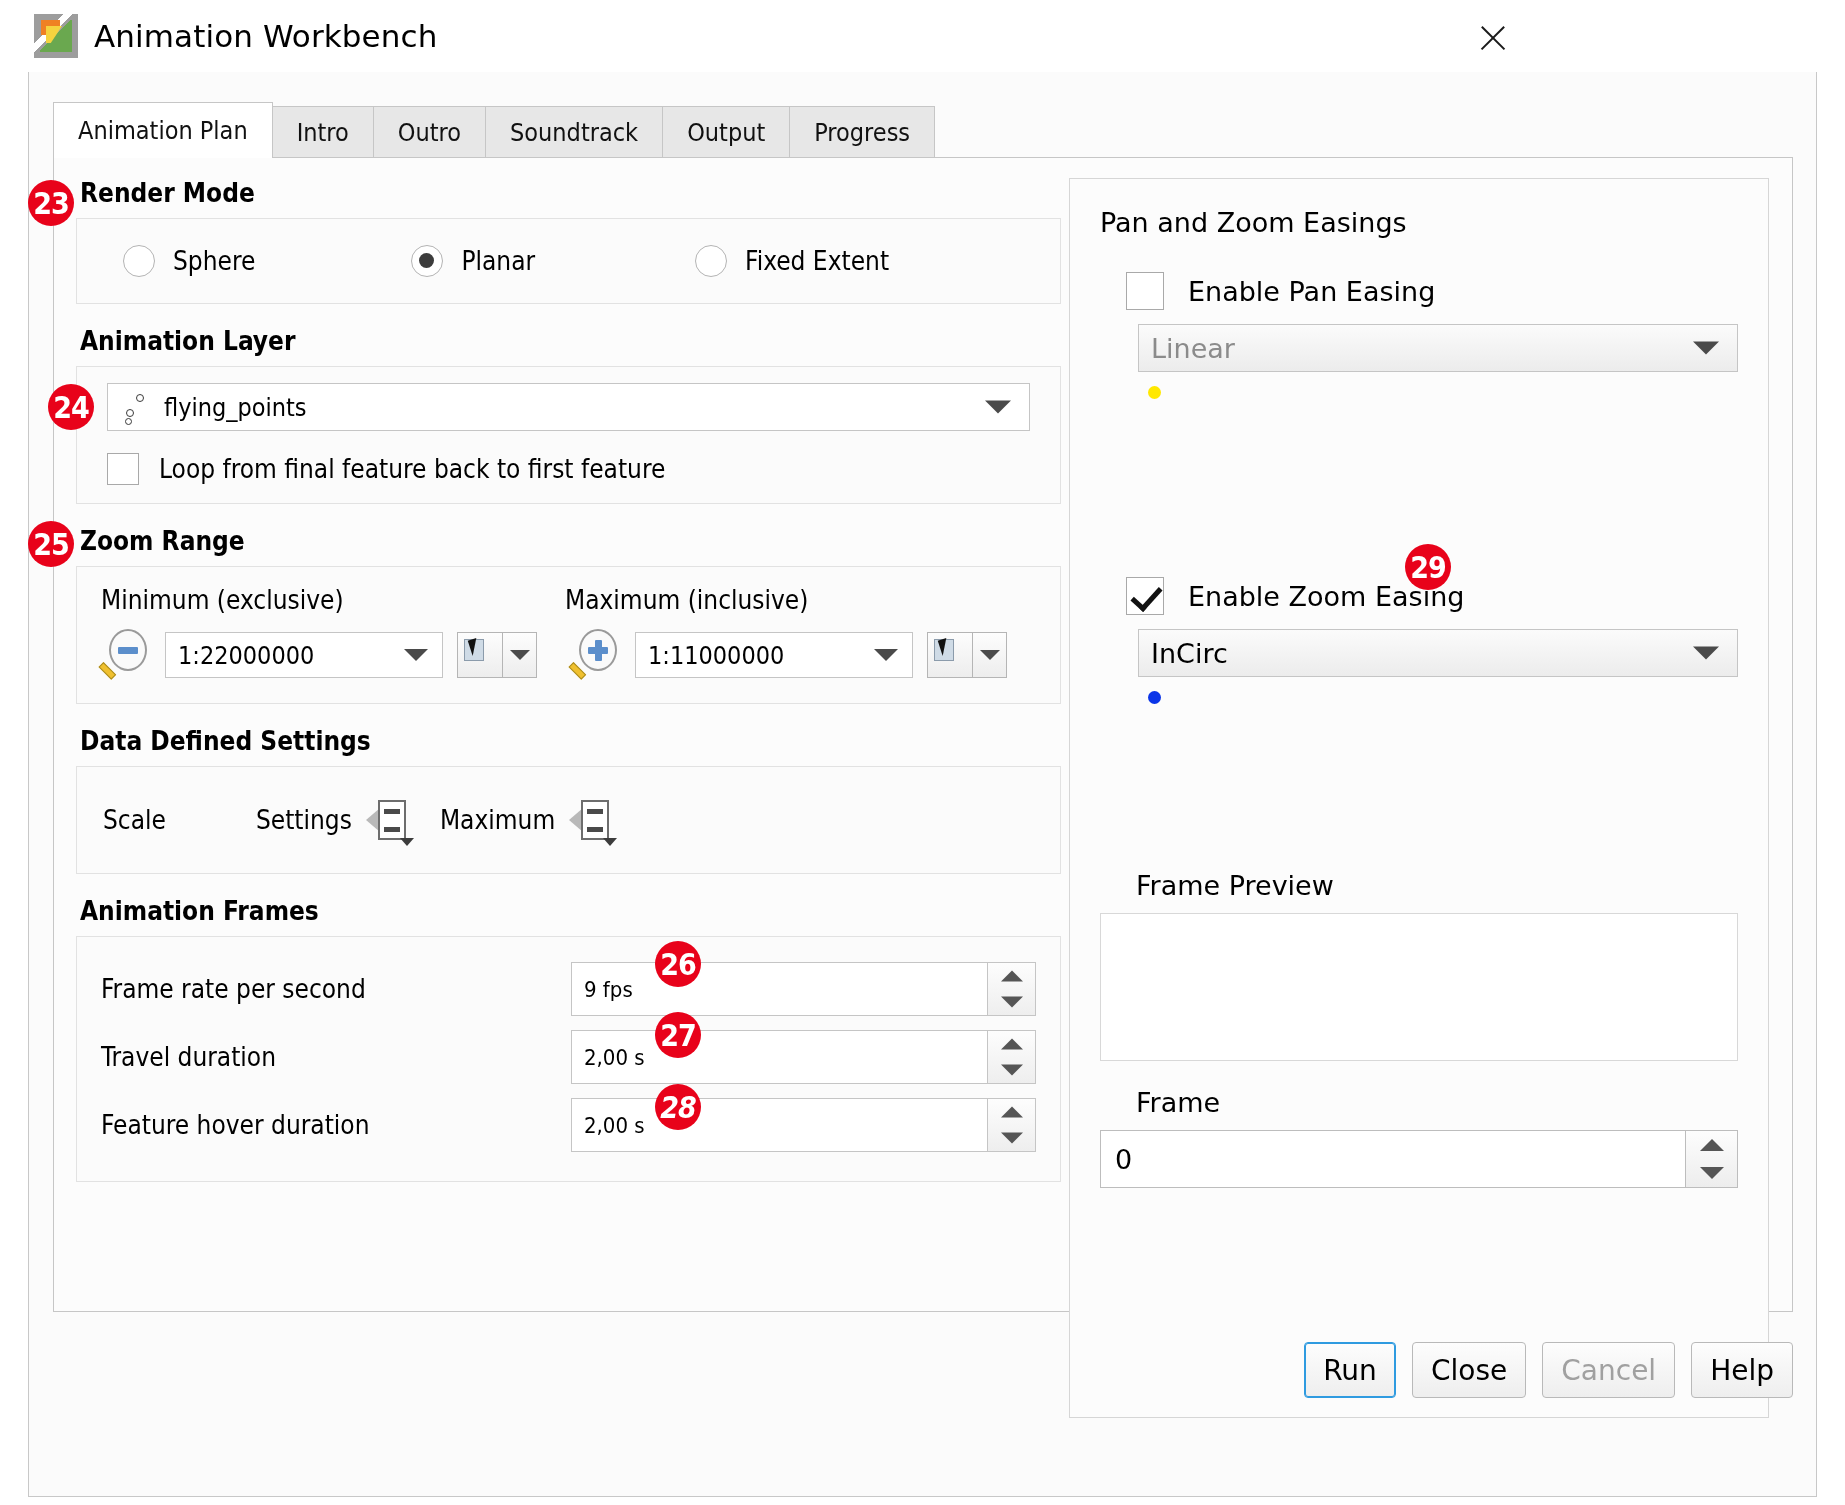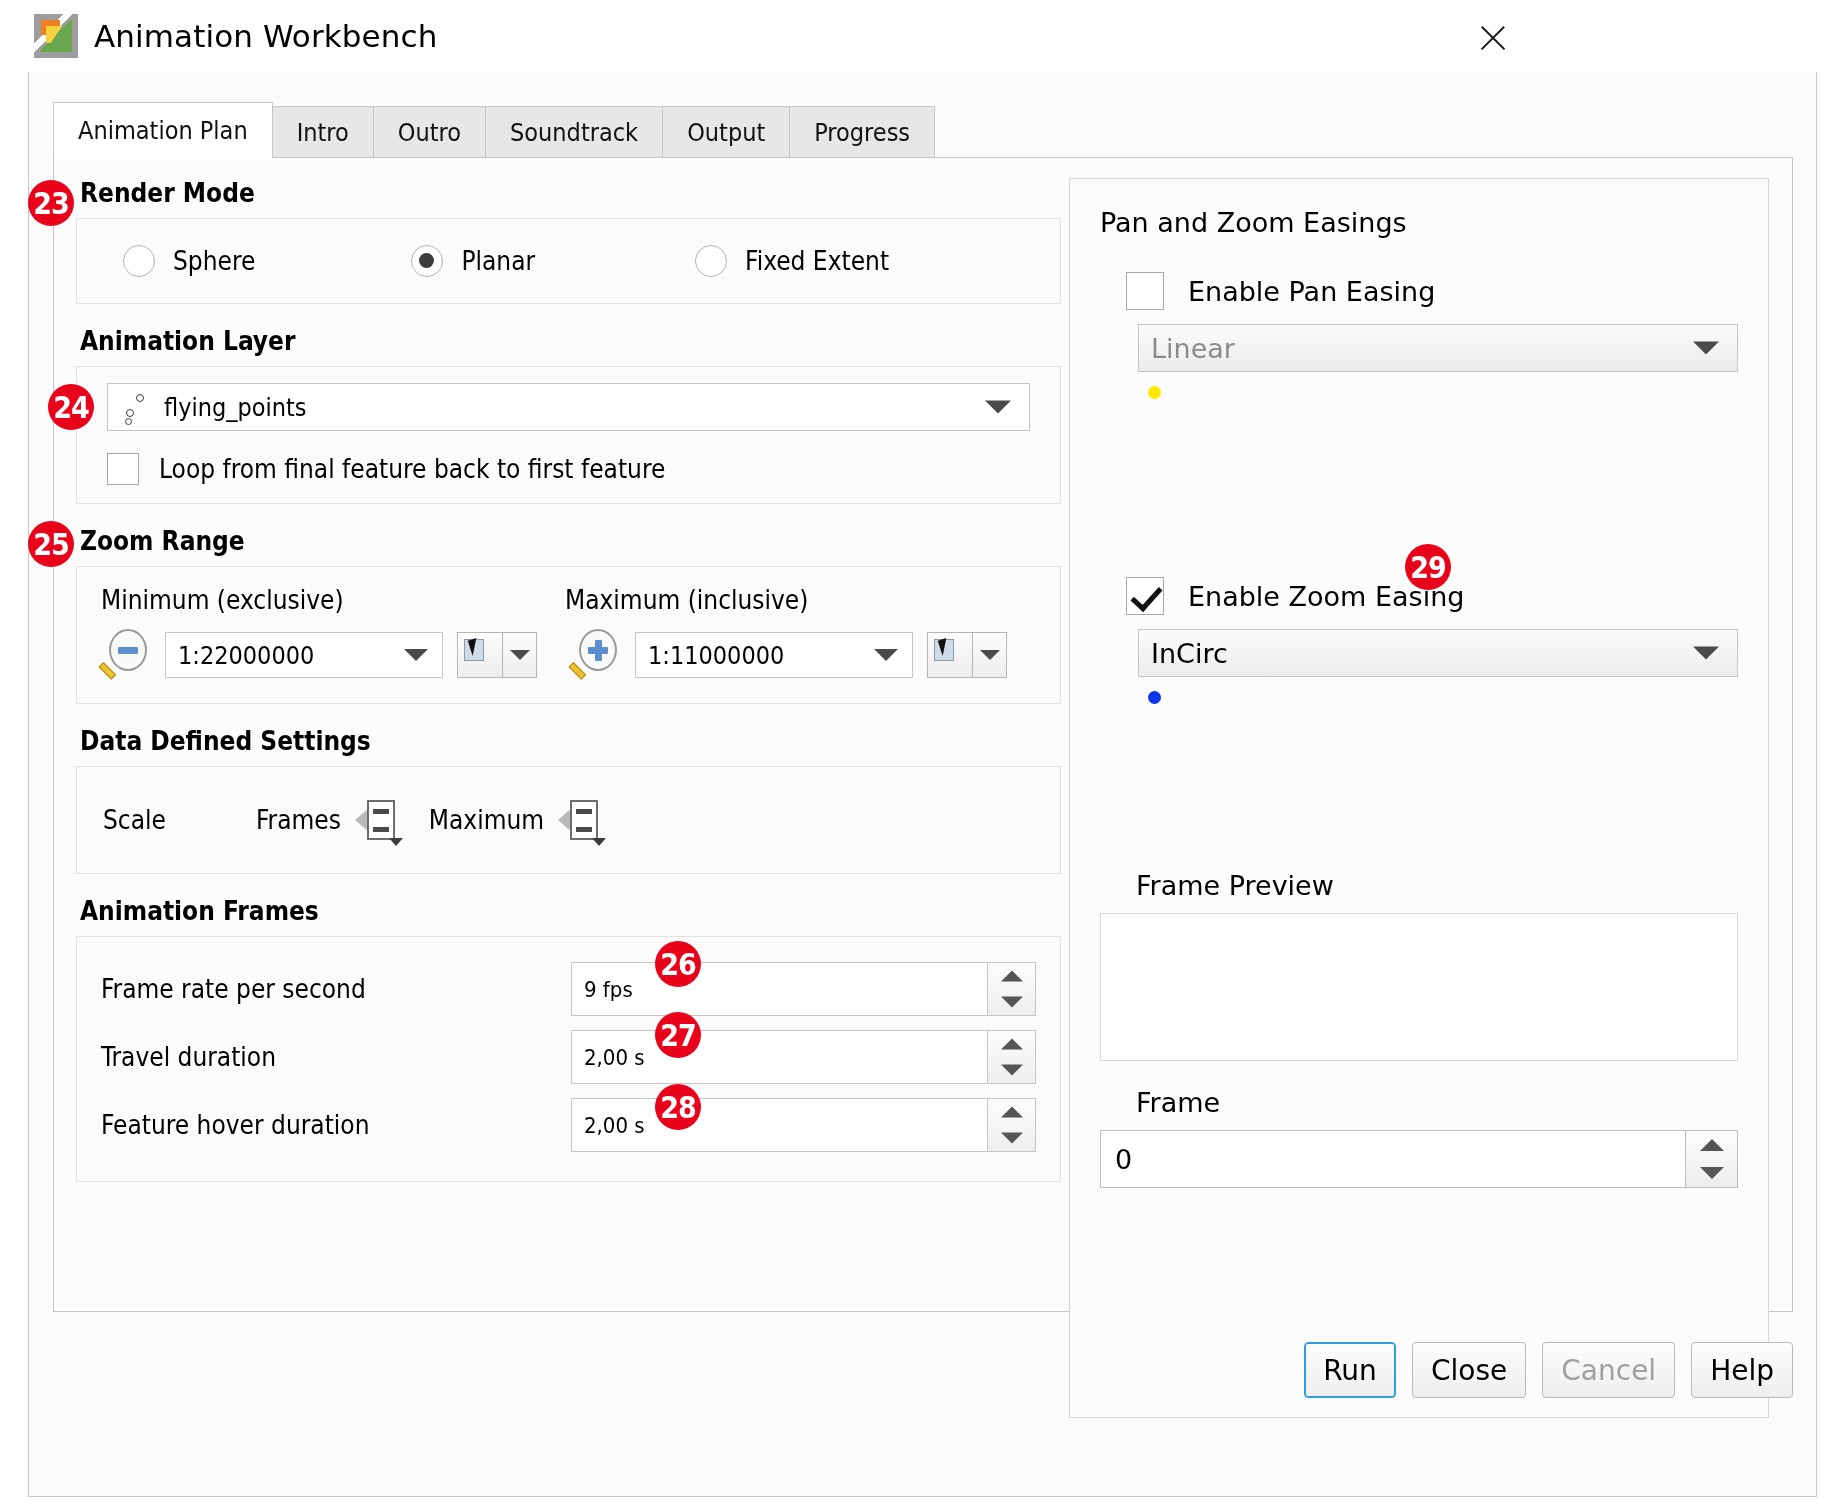--- a/index.html
+++ b/index.html
@@ -437,21 +437,21 @@
           <div class="page"></div>
             <div class="cursor"></div>
         </div>
         <div class="pick-arrow"></div>
       </div>
     </div>
 
     <div class="section-title">Data Defined Settings</div>
     <div class="group-box" id="dd-box">
       <div class="dd-label">Scale</div>
-      <div class="dd-label" style="margin-left:90px;">Frames</div>
+      <div class="dd-label" style="margin-left:90px;">Settings</div>
       <div class="dd-icon">
         <div class="tri"></div>
           <div class="box"></div>
           <div class="l1"></div>
           <div class="l2"></div>
           <div class="mini"></div>
       </div>
       <div class="dd-label" style="margin-left:24px;">Maximum</div>
       <div class="dd-icon">
         <div class="tri"></div>
@@ -539,14 +539,14 @@
   <div class="btn">Close</div>
   <div class="btn disabled">Cancel</div>
   <div class="btn">Help</div>
 </div>
 
 <div class="badge" style="left:28px;top:180px;">23</div>
 <div class="badge" style="left:48px;top:384px;">24</div>
 <div class="badge" style="left:28px;top:521px;">25</div>
 <div class="badge" style="left:655px;top:941px;">26</div>
 <div class="badge" style="left:655px;top:1012px;">27</div>
-<div class="badge" style="left:655px;top:1084px;">28</div>
+<div class="badge" style="left:655px;top:1084px;font-style:italic;">28</div>
 <div class="badge" style="left:1405px;top:544px;">29</div>
 
 </body></html>

